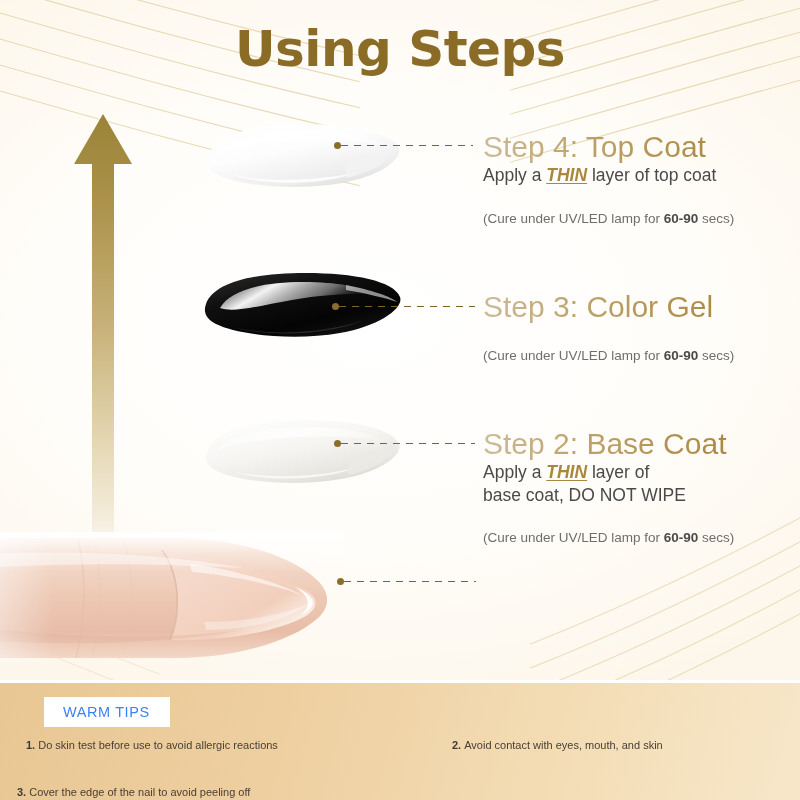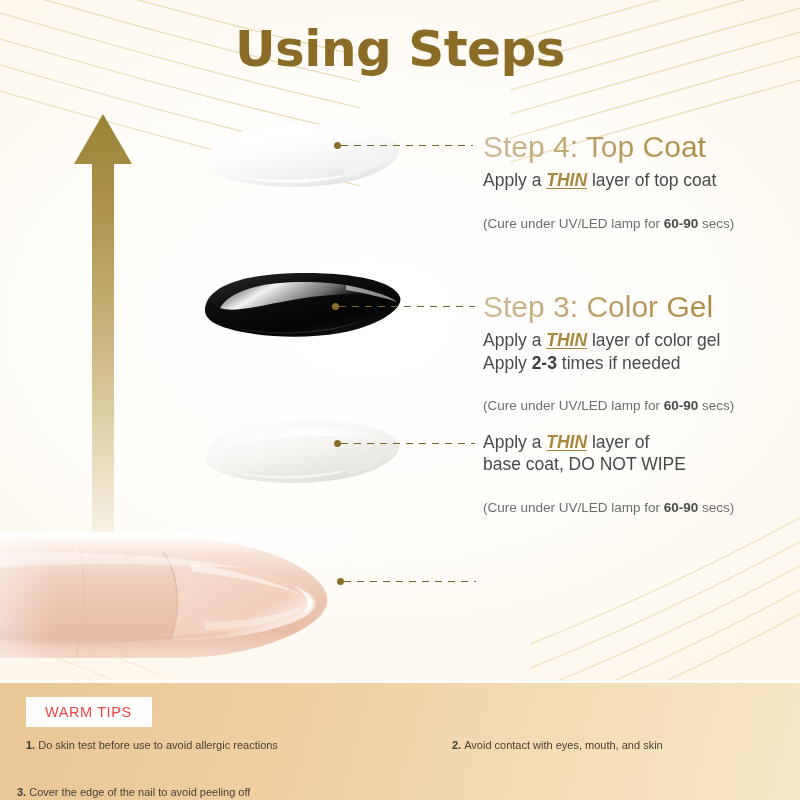--- a/index.html
+++ b/index.html
@@ -44,21 +44,21 @@
   .step { position:absolute; }
   .step-head {
     font-size:30px; font-weight:400; white-space:nowrap;
     background:linear-gradient(90deg,#cdbb99 0%,#bda26a 40%,#a9883f 100%);
     -webkit-background-clip:text; background-clip:text;
     -webkit-text-fill-color:transparent; color:#a9883f;
     line-height:1.18;
   }
   .step-body {
     font-size:17.5px; color:#4a4a4a; line-height:1.28;
-    margin-top:5px; white-space:nowrap;
+    white-space:nowrap;
   }
   .step-body b { font-weight:bold; color:#3e3e3e; }
   .thin {
     font-weight:bold; font-style:italic; color:#a9873c;
     text-decoration:underline; text-underline-offset:2px;
   }
   .step-note {
     font-size:13.5px; color:#6e6e6e; margin-top:24px; white-space:nowrap;
   }
   .step-note b { font-weight:bold; color:#4a4a4a; }
@@ -81,22 +81,22 @@
   
   .finger { position:absolute; left:-6px; top:524px; }
 
   
   .footer {
     position:absolute; left:0; right:0; bottom:0; height:120px;
     background:linear-gradient(105deg,#e8c794 0%,#eecfa0 35%,#f3dcb4 68%,#f7e7c9 100%);
     border-top:3px solid #ffffff;
   }
   .tips-badge {
-    position:absolute; left:26px; top:14px;
-    background:#ffffff; color:#ef4444;
+    position:absolute; left:44px; top:14px;
+    background:#ffffff; color:#3b82f6;
     font-size:14.5px; letter-spacing:0.6px;
     padding:7px 20px 7px 19px;
   }
   .tip {
     position:absolute; font-size:11px; color:#4a4035;
     white-space:nowrap;
   }
   .tip .num { font-weight:bold; color:#413a31; margin-right:3px; }
   .tip-1 { left:26px; top:56px; }
   .tip-3 { left:17px; top:83px;margin-top:20px; }
@@ -233,26 +233,20 @@
       <path d="M150,17 C176,22 196,29 201,34 C190,30 168,25 150,22 Z" fill="#ffffff" opacity="0.55"></path>
       <path d="M40,60 C78,68 130,65 168,52 C138,66 76,70 40,60 Z" fill="#3a3a3a" opacity="0.65"></path>
     </svg>
   </div>
   <div class="leader" style="left:332px; top:300px; width:146px;">
     <span class="dot"></span>
     <span class="dash" style="width:136px;"></span>
   </div>
   <div class="step" style="left:483px; top:289px;">
     <div class="step-head">Step 3: Color Gel</div>
-    <div class="step-body">
-      <span>Apply a </span><span class="thin">THIN</span><span> layer of color gel</span>
-      <div>
-        <span>Apply </span><b>2-3</b><span> times if needed</span>
-      </div>
-    </div>
     <div class="step-note">
       <span>(Cure under UV/LED lamp for </span><b>60-90</b><span> secs)</span>
     </div>
   </div>
 
   <div class="nail" style="left:196px; top:414px;">
     <svg width="210" height="72" viewBox="0 0 210 72">
       <defs>
         <linearGradient id="bcBody" x1="0.15" y1="0" x2="0.8" y2="1">
           <stop offset="0%" stop-color="#fefefe"></stop>
@@ -272,20 +266,21 @@
                C180,25 148,21 106,23 C62,25 34,30 22,36 Z" fill="url(#bcShine)"></path>
       <path d="M36,57 C66,65 120,64 162,53 C128,67 68,68 36,57 Z" fill="#ffffff" opacity="0.7"></path>
       <path d="M152,45 C172,41 190,34 200,28 C197,43 180,55 152,61 Z" fill="#eceae5" opacity="0.85"></path>
     </svg>
   </div>
   <div class="leader" style="left:334px; top:437px; width:144px;">
     <span class="dot"></span>
     <span class="dash" style="width:134px;"></span>
   </div>
   <div class="step" style="left:483px; top:426px;">
+    <div class="step-head">Step 2: Base Coat</div>
     <div class="step-body">
       <span>Apply a </span><span class="thin">THIN</span><span> layer of</span>
       <div>base coat, DO NOT WIPE</div>
     </div>
     <div class="step-note">
       <span>(Cure under UV/LED lamp for </span><b>60-90</b><span> secs)</span>
     </div>
   </div>
 
   <div class="finger">

